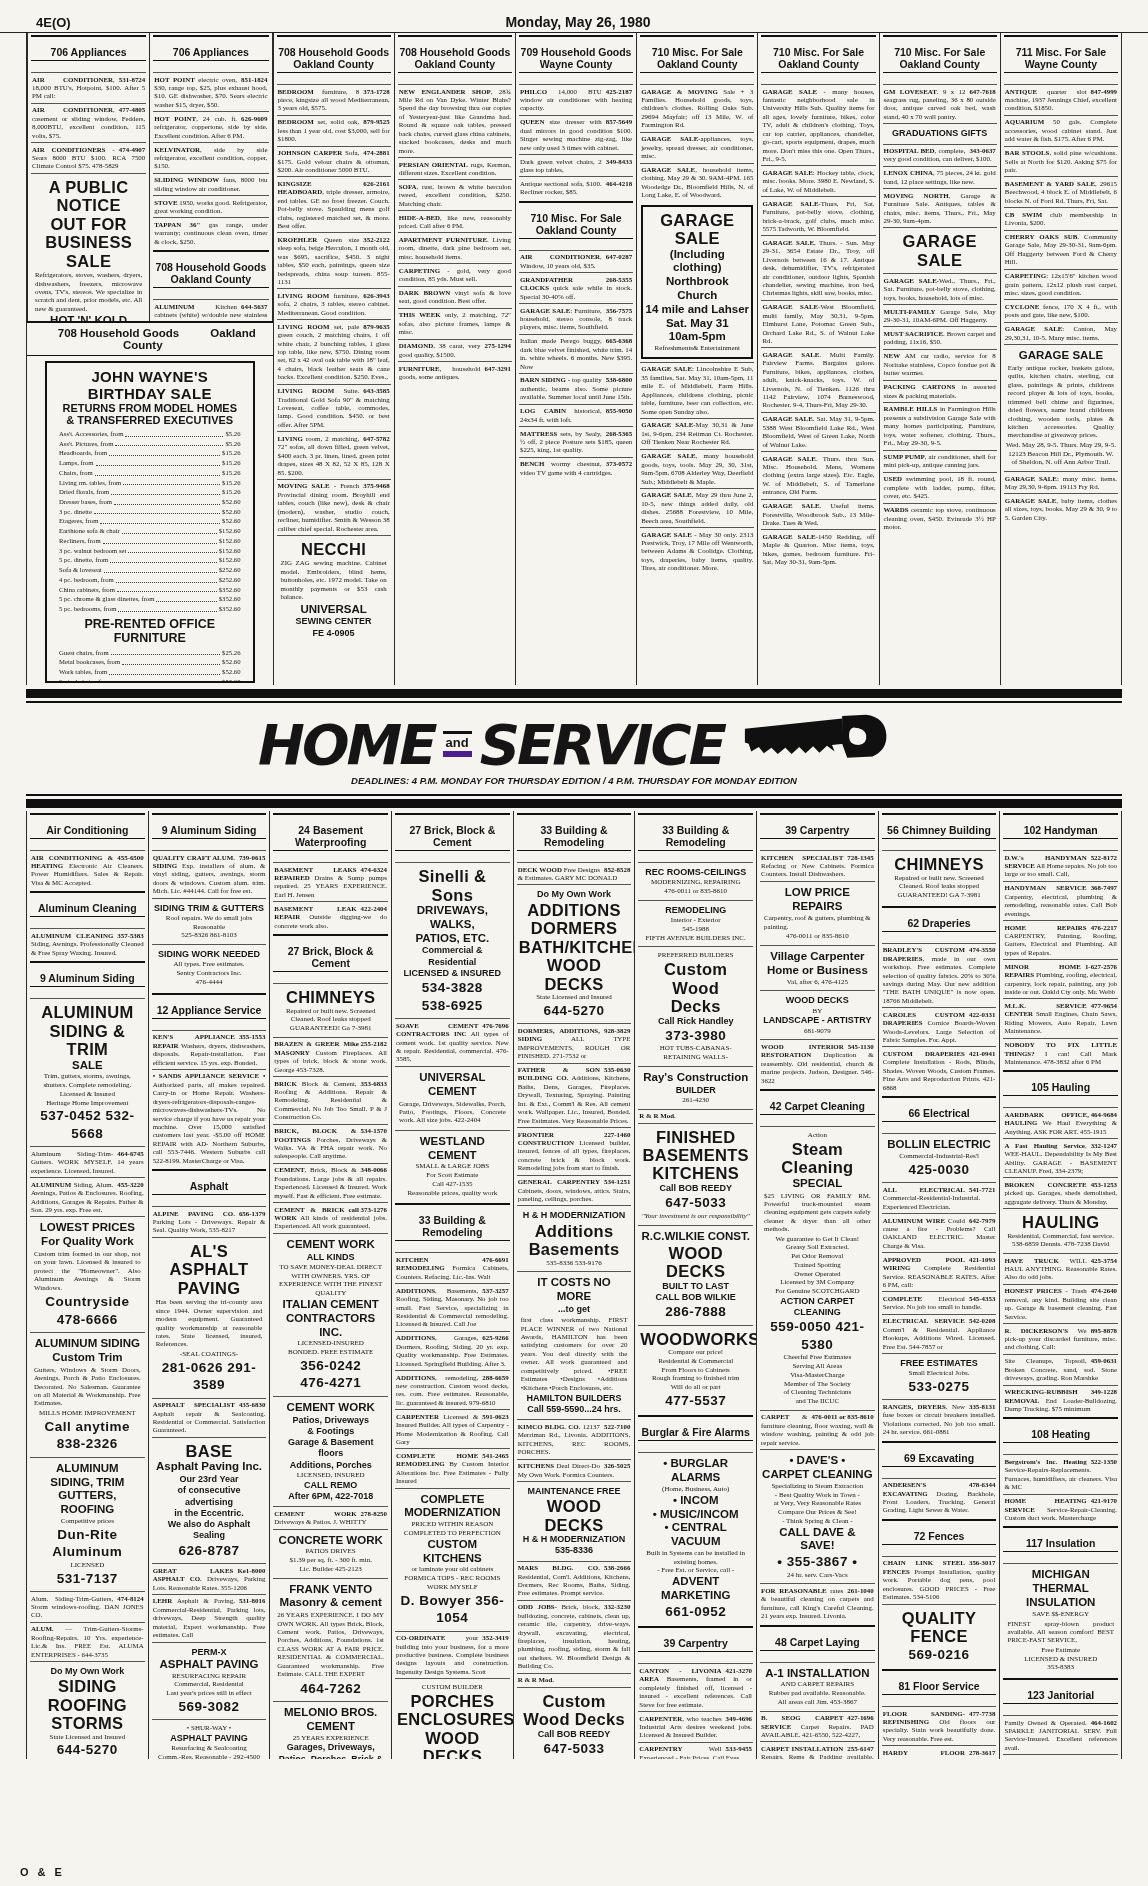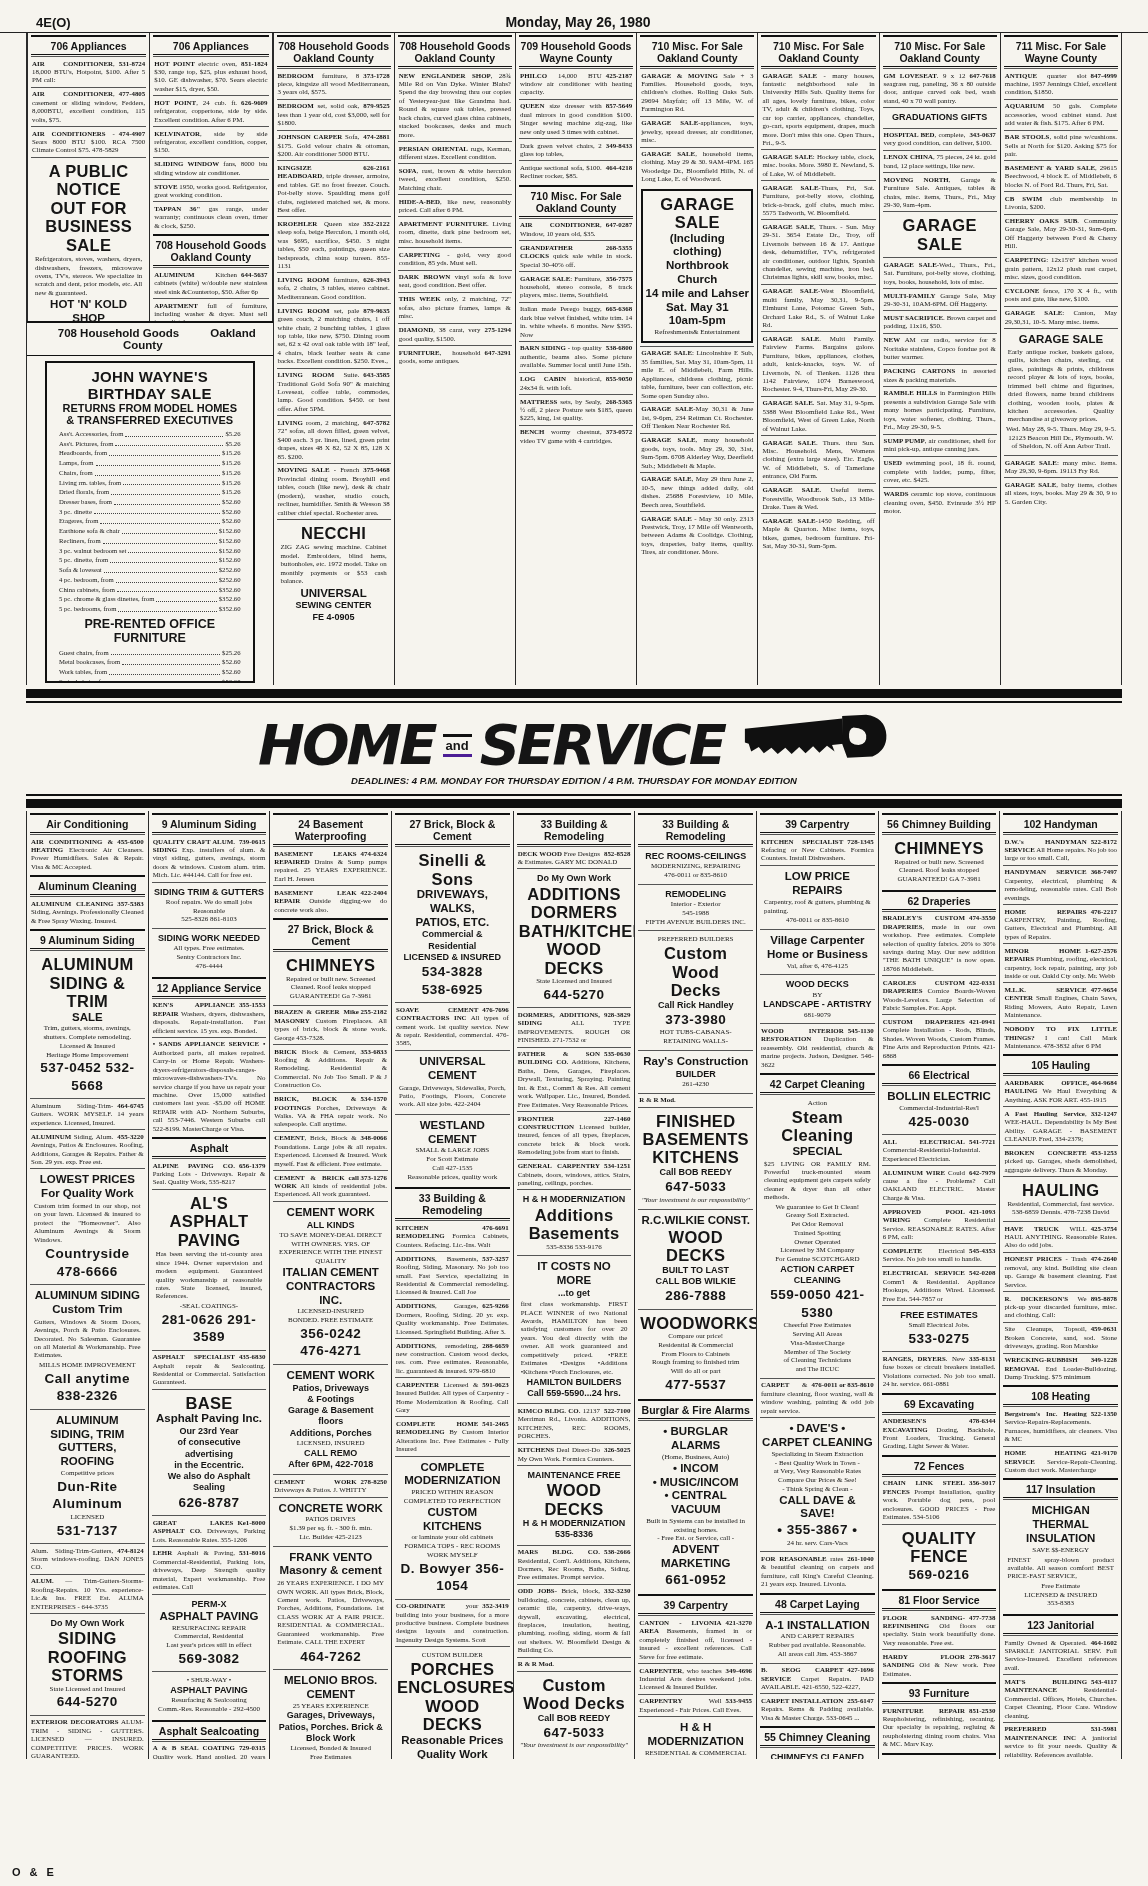--- a/index.html
+++ b/index.html
@@ -12,21 +12,21 @@
   .mast .dt{font-family:"Liberation Sans",sans-serif;font-weight:bold;font-size:14px;flex:1;text-align:center;margin-right:180px;}
   
   .topsec{display:flex;align-items:stretch;padding:0 26px;height:652px;overflow:hidden;}
   .guidesec{display:flex;align-items:stretch;padding:0 26px;height:948px;overflow:hidden;}
   .col{flex:1;border-right:1px solid #2a2a2a;padding:0 3px;overflow:hidden;}
   .col:first-child{border-left:1px solid #2a2a2a;}
   .tri{width:22.4%;flex:none;display:flex;flex-direction:column;border-left:1px solid #2a2a2a;border-right:1px solid #2a2a2a;}
   .tri-cols{display:flex;height:288px;overflow:hidden;}
   .tri-cols .col{height:288px;}
   .sec-h{font-family:"Liberation Sans",sans-serif;font-weight:bold;font-size:10.5px;text-align:center;
-         border-top:2.5px solid #111;border-bottom:1px solid #111;padding:3px 0 2px;margin:2px 0 1px;line-height:1.15;}
+         border-top:2.5px solid #111;border-bottom:1px solid #111;padding:9px 0 2px;margin:2px 0 11px;line-height:1.15;}
   .ad{font-size:6.9px;line-height:1.22;text-align:justify;border-top:1px solid #555;padding:2.5px 1px 2px;}
   .ad .lead{font-weight:bold;}
   .ad .ph{font-weight:bold;float:right;padding-left:4px;}
   .disp{text-align:center;border-top:1px solid #555;padding:4px 2px;}
   .disp.boxed{border:2px solid #111;margin:3px 1px;}
   .s-xl{font-family:"Liberation Sans",sans-serif;font-weight:bold;font-size:16.5px;line-height:1.12;letter-spacing:.3px;}
   .s-lg{font-family:"Liberation Sans",sans-serif;font-weight:bold;font-size:11.5px;line-height:1.2;}
   .s-md{font-family:"Liber ation Sans",sans-serif;font-weight:bold;font-size:9px;line-height:1.25;}
   .s-ph{font-family:"Liberation Sans",sans-serif;font-weight:bold;font-size:13.5px;line-height:1.3;letter-spacing:.5px;}
   .s-sm{font-size:7px;line-height:1.25;}
@@ -44,25 +44,25 @@
   .jwrow .jl,.jwrow .jp{white-space:nowrap;}
   .jwrow .dots{flex:1;border-bottom:1px dotted #444;margin:0 2px 2px;}
   .jw-mid{font-family:"Liberation Sans",sans-serif;font-weight:bold;text-align:center;font-size:12.5px;margin-top:3px;}
   
   .banner{margin:4px 0 0;padding:0 26px;}
   .bband{height:9px;background:#101010;margin:3px 0;}
   .bthin{height:2px;background:#101010;margin:2px 0;}
   .btitle{display:flex;align-items:flex-end;justify-content:center;gap:6px;padding:6px 0 0;}
   .bword{font-family:"DejaVu Sans",sans-serif;font-weight:bold;font-style:italic;font-size:56px;letter-spacing:-3px;line-height:.95;}
   .bconj{display:inline-block;font-family:"Liberation Sans",sans-serif;font-weight:bold;font-size:13px;
-         border-top:3px solid #111;border-bottom:3px solid #4c1d95;padding:1px 3px;margin:0 2px;align-self:flex-end;margin-bottom:14px;}
+         border-top:3px solid #111;border-bottom:6px solid #4c1d95;padding:1px 3px;margin:0 2px;align-self:flex-end;margin-bottom:14px;}
   .saw{margin-left:10px;}
   .bdeadline{text-align:center;font-family:"Liberation Sans",sans-serif;font-weight:bold;font-style:italic;font-size:9.5px;padding:4px 0 6px;}
   
-  .pgfoot{position:absolute;left:12px;bottom:8px;font-family:"Liberation Sans",sans-serif;font-weight:bold;font-size:11px;letter-spacing:3px;}
+  .pgfoot{position:absolute;left:20px;bottom:8px;font-family:"Liberation Sans",sans-serif;font-weight:bold;font-size:11px;letter-spacing:3px;}
 </style>
 </head>
 <body>
 
 <div class="page">
 
   <div class="mast">
     <span class="ed">4E(O)</span>
     <span class="dt">Monday, May 26, 1980</span>
   </div>

